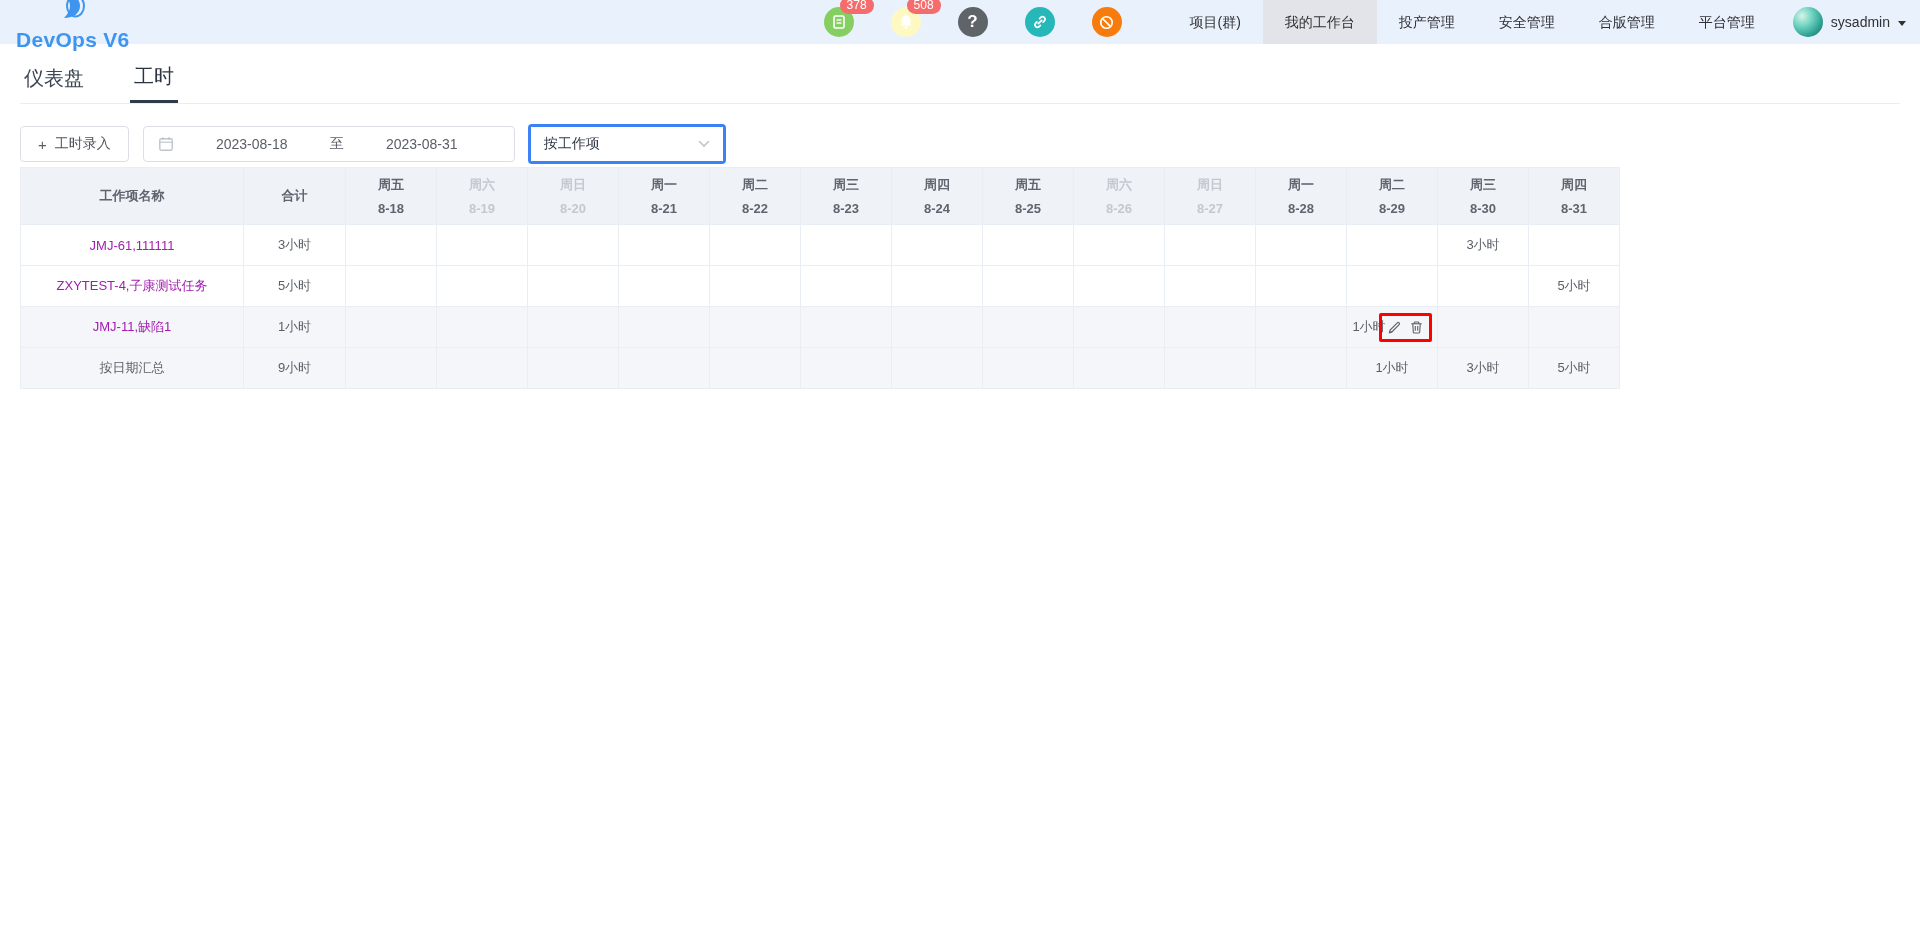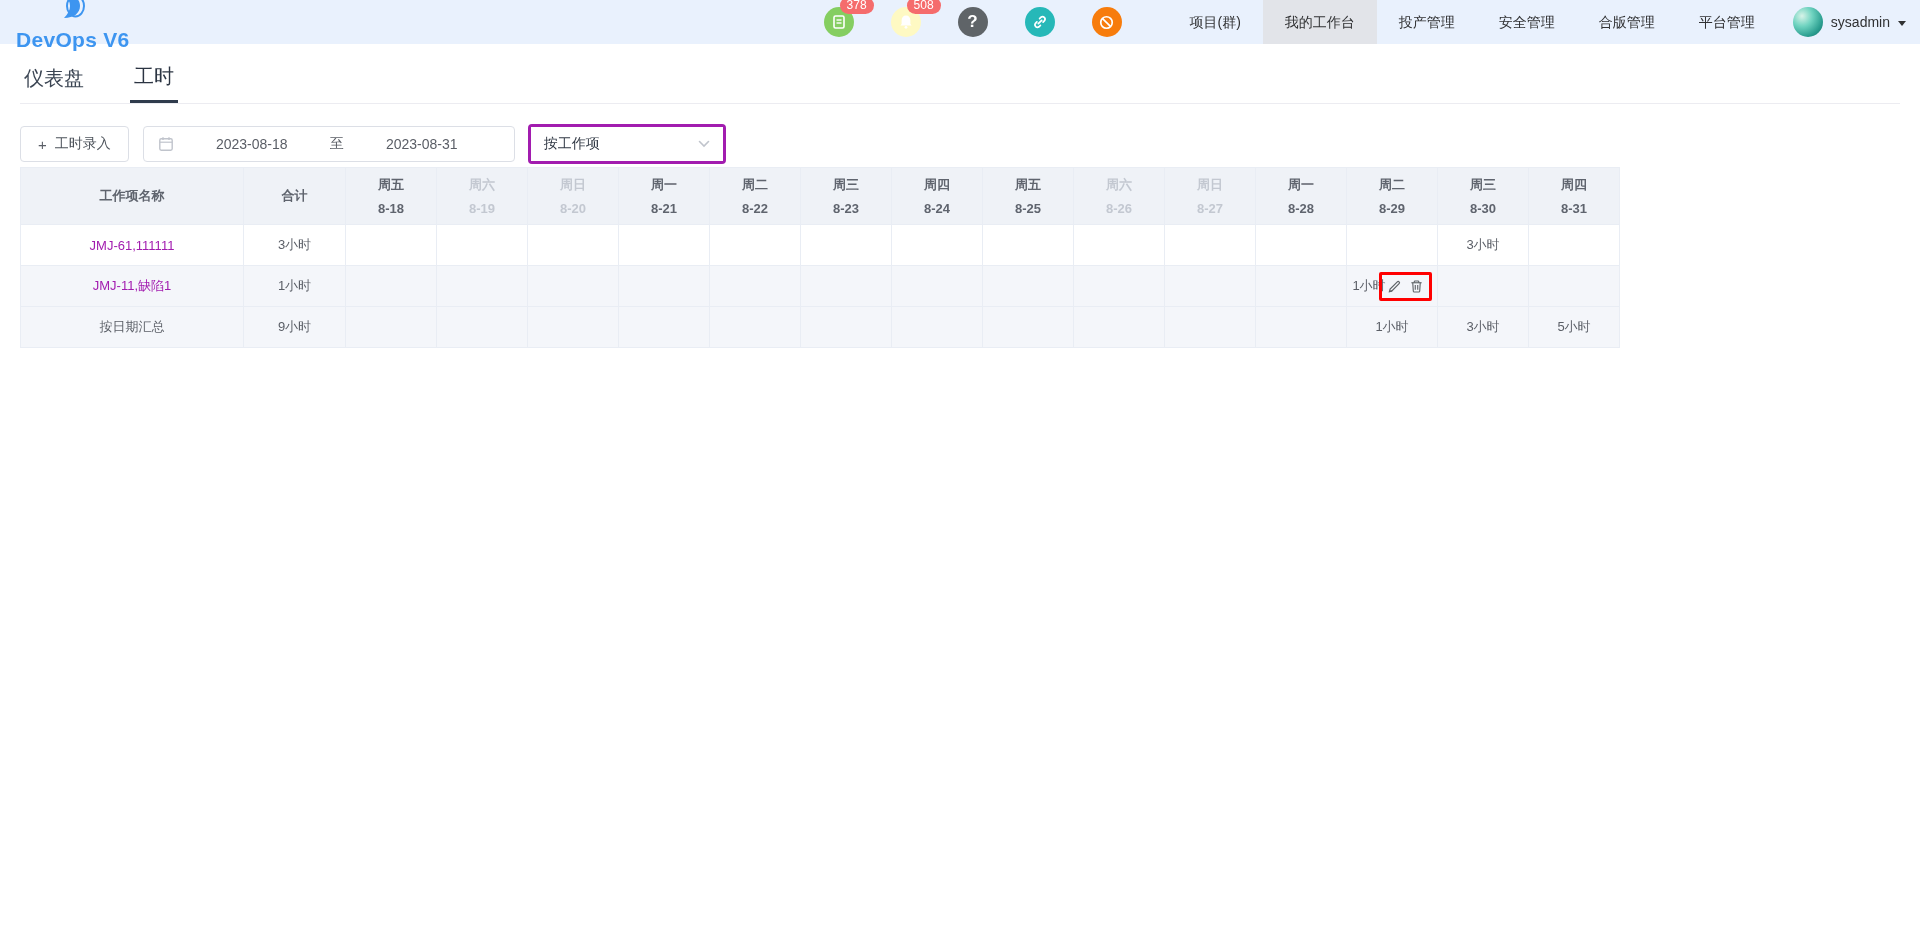--- a/index.html
+++ b/index.html
@@ -42,21 +42,21 @@
   .tab.active { color: #2b3442; border-bottom: 3px solid #2f3b4c; padding-bottom: 12px; font-family: Liberation Mono, monospace; }
   
   .toolbar { margin: 20px 20px 0; display: flex; align-items: center; height: 40px; }
   .btn-add { height: 36px; padding: 0 17px; border: 1px solid #dcdfe6; border-radius: 4px; background: #fff;
              color: #4d535b; font-size: 14px; display: flex; align-items: center; gap: 8px; cursor: pointer; }
   .btn-plus { font-size: 15px; color: #5a5e66; }
   .date-range { height: 36px; width: 372px; margin-left: 14px; border: 1px solid #dcdfe6; border-radius: 4px;
                 background: #fff; display: flex; align-items: center; padding: 8px 14px; cursor: pointer; }
   .date-range .dval { font-size: 14px; color: #5a5e66; flex: 1; text-align: center; }
   .date-sep { font-size: 14px; color: #5a5e66; }
-  .select-annotation { border: 3px solid #a21caf; border-radius: 4px; margin-left: 13px; }
+  .select-annotation { border: 3px solid #3b82f6; border-radius: 4px; margin-left: 13px; }
   .select-box { width: 192px; height: 34px; background: #fff; display: flex; align-items: center;
                 justify-content: space-between; padding: 0 13px; cursor: pointer; }
   .select-value { font-size: 14px; color: #303844; }
   
   table.worktable { margin: 3px 20px 0; border-collapse: collapse; table-layout: fixed; width: 1600px; }
   .worktable th, .worktable td { border: 1px solid #e9edf4; text-align: center; overflow: hidden; padding: 0; }
   .worktable thead th { background: #eff2f7; height: 57px; font-size: 13px; font-weight: 700; color: #5f646e; }
   .worktable thead th.weekend { color: #c3c8d1; }
   .th-date .dt { margin-top: 7px; }
   .worktable tbody td { height: 41px; background: #fff; font-size: 13px; color: #5a5e66; }
@@ -258,20 +258,38 @@
         <td></td>
         <td></td>
         <td></td>
         <td></td>
         <td></td>
         <td></td>
         <td></td>
         <td></td>
         <td>3小时</td>
         <td></td>
+      </tr>
+      <tr>
+        <td><a class="work-link">ZXYTEST-4,子康测试任务</a></td>
+        <td>5小时</td>
+        <td></td>
+        <td></td>
+        <td></td>
+        <td></td>
+        <td></td>
+        <td></td>
+        <td></td>
+        <td></td>
+        <td></td>
+        <td></td>
+        <td></td>
+        <td></td>
+        <td></td>
+        <td>5小时</td>
       </tr>
       <tr class="shaded">
         <td><a class="work-link">JMJ-11,缺陷1</a></td>
         <td>1小时</td>
         <td></td>
         <td></td>
         <td></td>
         <td></td>
         <td></td>
         <td></td>

